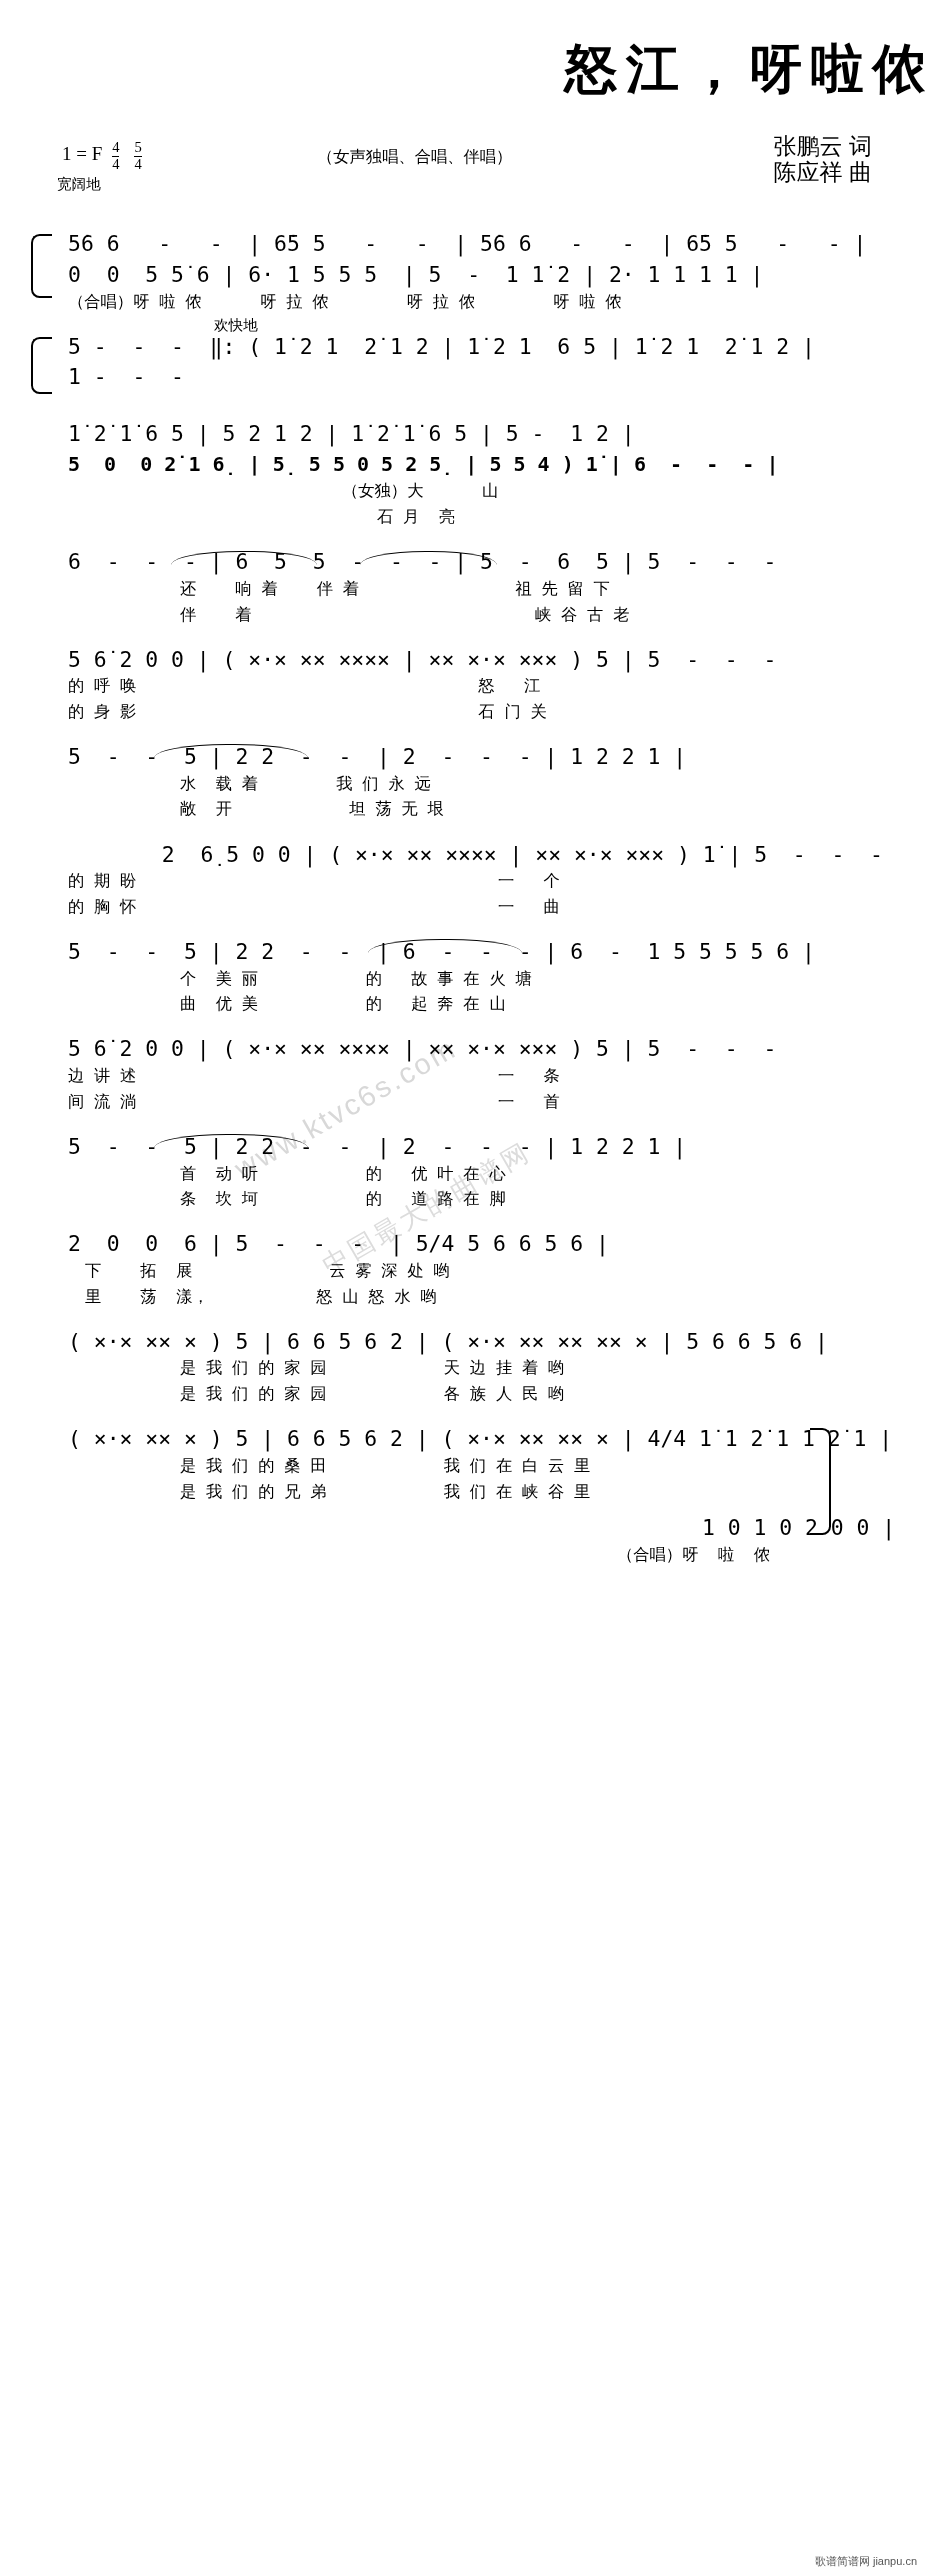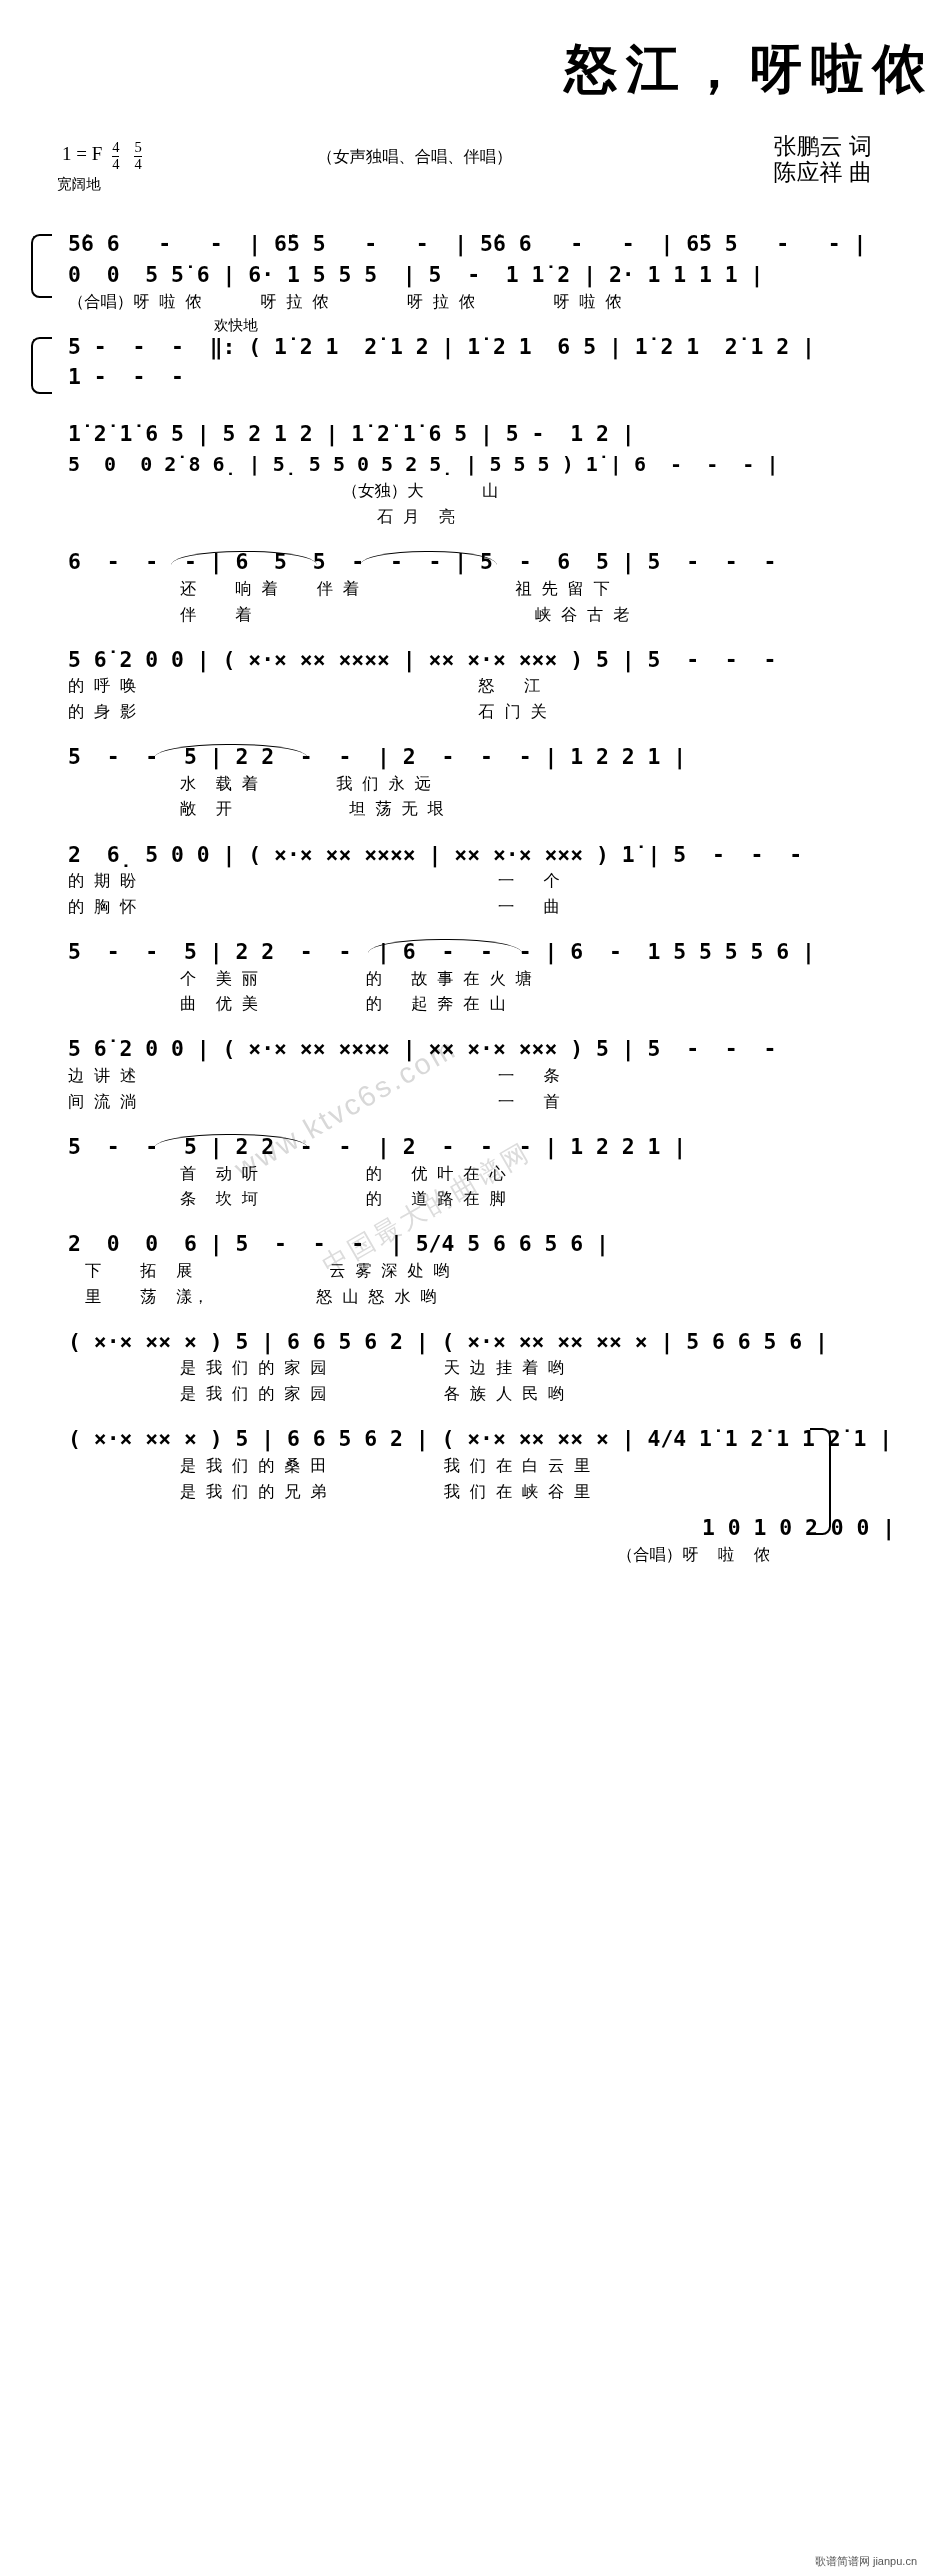--- a/index.html
+++ b/index.html
@@ -92,21 +92,21 @@
   
   .sys{
     position:relative;
     margin:0 0 0 0;
     padding:0 51px;
     height:auto;
   }
   .nline{
     font-family:"DejaVu Sans Mono", monospace;
     font-size:21.4px;
-    font-weight:bold;
+    font-weight:normal;
     letter-spacing:0px;
     white-space:pre;
     line-height:29px;
   }
   .nline.small{font-size:20px;font-weight:bold;}
   .lyr{
     font-family:Liberation Mono, monospace;
     font-size:16.3px;
     white-space:pre;
     line-height:24px;
@@ -184,21 +184,21 @@
       <div class="brace" style="top:5.1px;height:53px;"></div>
       <div class="tempomark" style="left:214px;top:-15.4px;">欢快地</div>
       <div class="nline row" style="padding-left:17px;">5 -  -  -  ‖: ( 1̇ 2 1  2̇ 1 2 | 1̇ 2 1  6 5 | 1̇ 2 1  2̇ 1 2 |</div>
       <div class="nline row" style="padding-left:17px;">1 -  -  -</div>
     </div>
 
     <div class="gap-l"></div>
 
     <div class="sys block">
       <div class="nline row" style="padding-left:17px;">1̇ 2̇ 1̇ 6 5 | 5 2 1 2 | 1̇ 2̇ 1̇ 6 5 | 5 -  1 2 |</div>
-      <div class="nline row small" style="padding-left:17px;">5  0  0 2̇ 8 6̣ | 5̣ 5 5 0 5 2 5̣ | 5 5 5 ) 1̇ | 6  -  -  - |</div>
+      <div class="nline row small" style="padding-left:17px;">5  0  0 2̇ 1 6̣ | 5̣ 5 5 0 5 2 5̣ | 5 5 4 ) 1̇ | 6  -  -  - |</div>
       <div class="lyr row" style="padding-left:291px;">（女独）大      山</div>
       <div class="lyr row" style="padding-left:326px;">石 月  亮</div>
     </div>
 
     <div class="gap"></div>
 
     <div class="sys block">
       <div class="slur" style="left:171px;top:3.4px;width:146px;"></div>
       <div class="slur" style="left:360px;top:3.4px;width:137px;"></div>
       <div class="nline row" style="padding-left:17px;">6  -  -  - | 6  5  5  -  -  - | 5  -  6  5 | 5  -  -  -</div>
@@ -219,21 +219,21 @@
     <div class="sys block">
       <div class="slur" style="left:154px;top:1.7px;width:154px;"></div>
       <div class="nline row" style="padding-left:17px;">5  -  -  5 | 2 2  -  -  | 2  -  -  - | 1 2 2 1 |</div>
       <div class="lyr row" style="padding-left:129px;">水  载 着        我 们 永 远</div>
       <div class="lyr row" style="padding-left:129px;">敞  开            坦 荡 无 垠</div>
     </div>
 
     <div class="gap"></div>
 
     <div class="sys block">
-      <div class="nline row" style="padding-left:17px;">2  6̣ 5 0 0 | ( ×·× ×× ×××× | ×× ×·× ××× ) 1̇ | 5  -  -  -</div>
+      <div class="nline row" style="padding-left:17px;text-align:right;">2  6̣ 5 0 0 | ( ×·× ×× ×××× | ×× ×·× ××× ) 1̇ | 5  -  -  -</div>
       <div class="lyr row" style="padding-left:17px;">的 期 盼                                     一   个</div>
       <div class="lyr row" style="padding-left:17px;">的 胸 怀                                     一   曲</div>
     </div>
 
     <div class="gap"></div>
 
     <div class="sys block">
       <div class="slur" style="left:368px;top:1.7px;width:154px;"></div>
       <div class="nline row" style="padding-left:17px;">5  -  -  5 | 2 2  -  -  | 6  -  -  - | 6  -  1 5 5 5 5 6 |</div>
       <div class="lyr row" style="padding-left:129px;">个  美 丽           的   故 事 在 火 塘</div>

